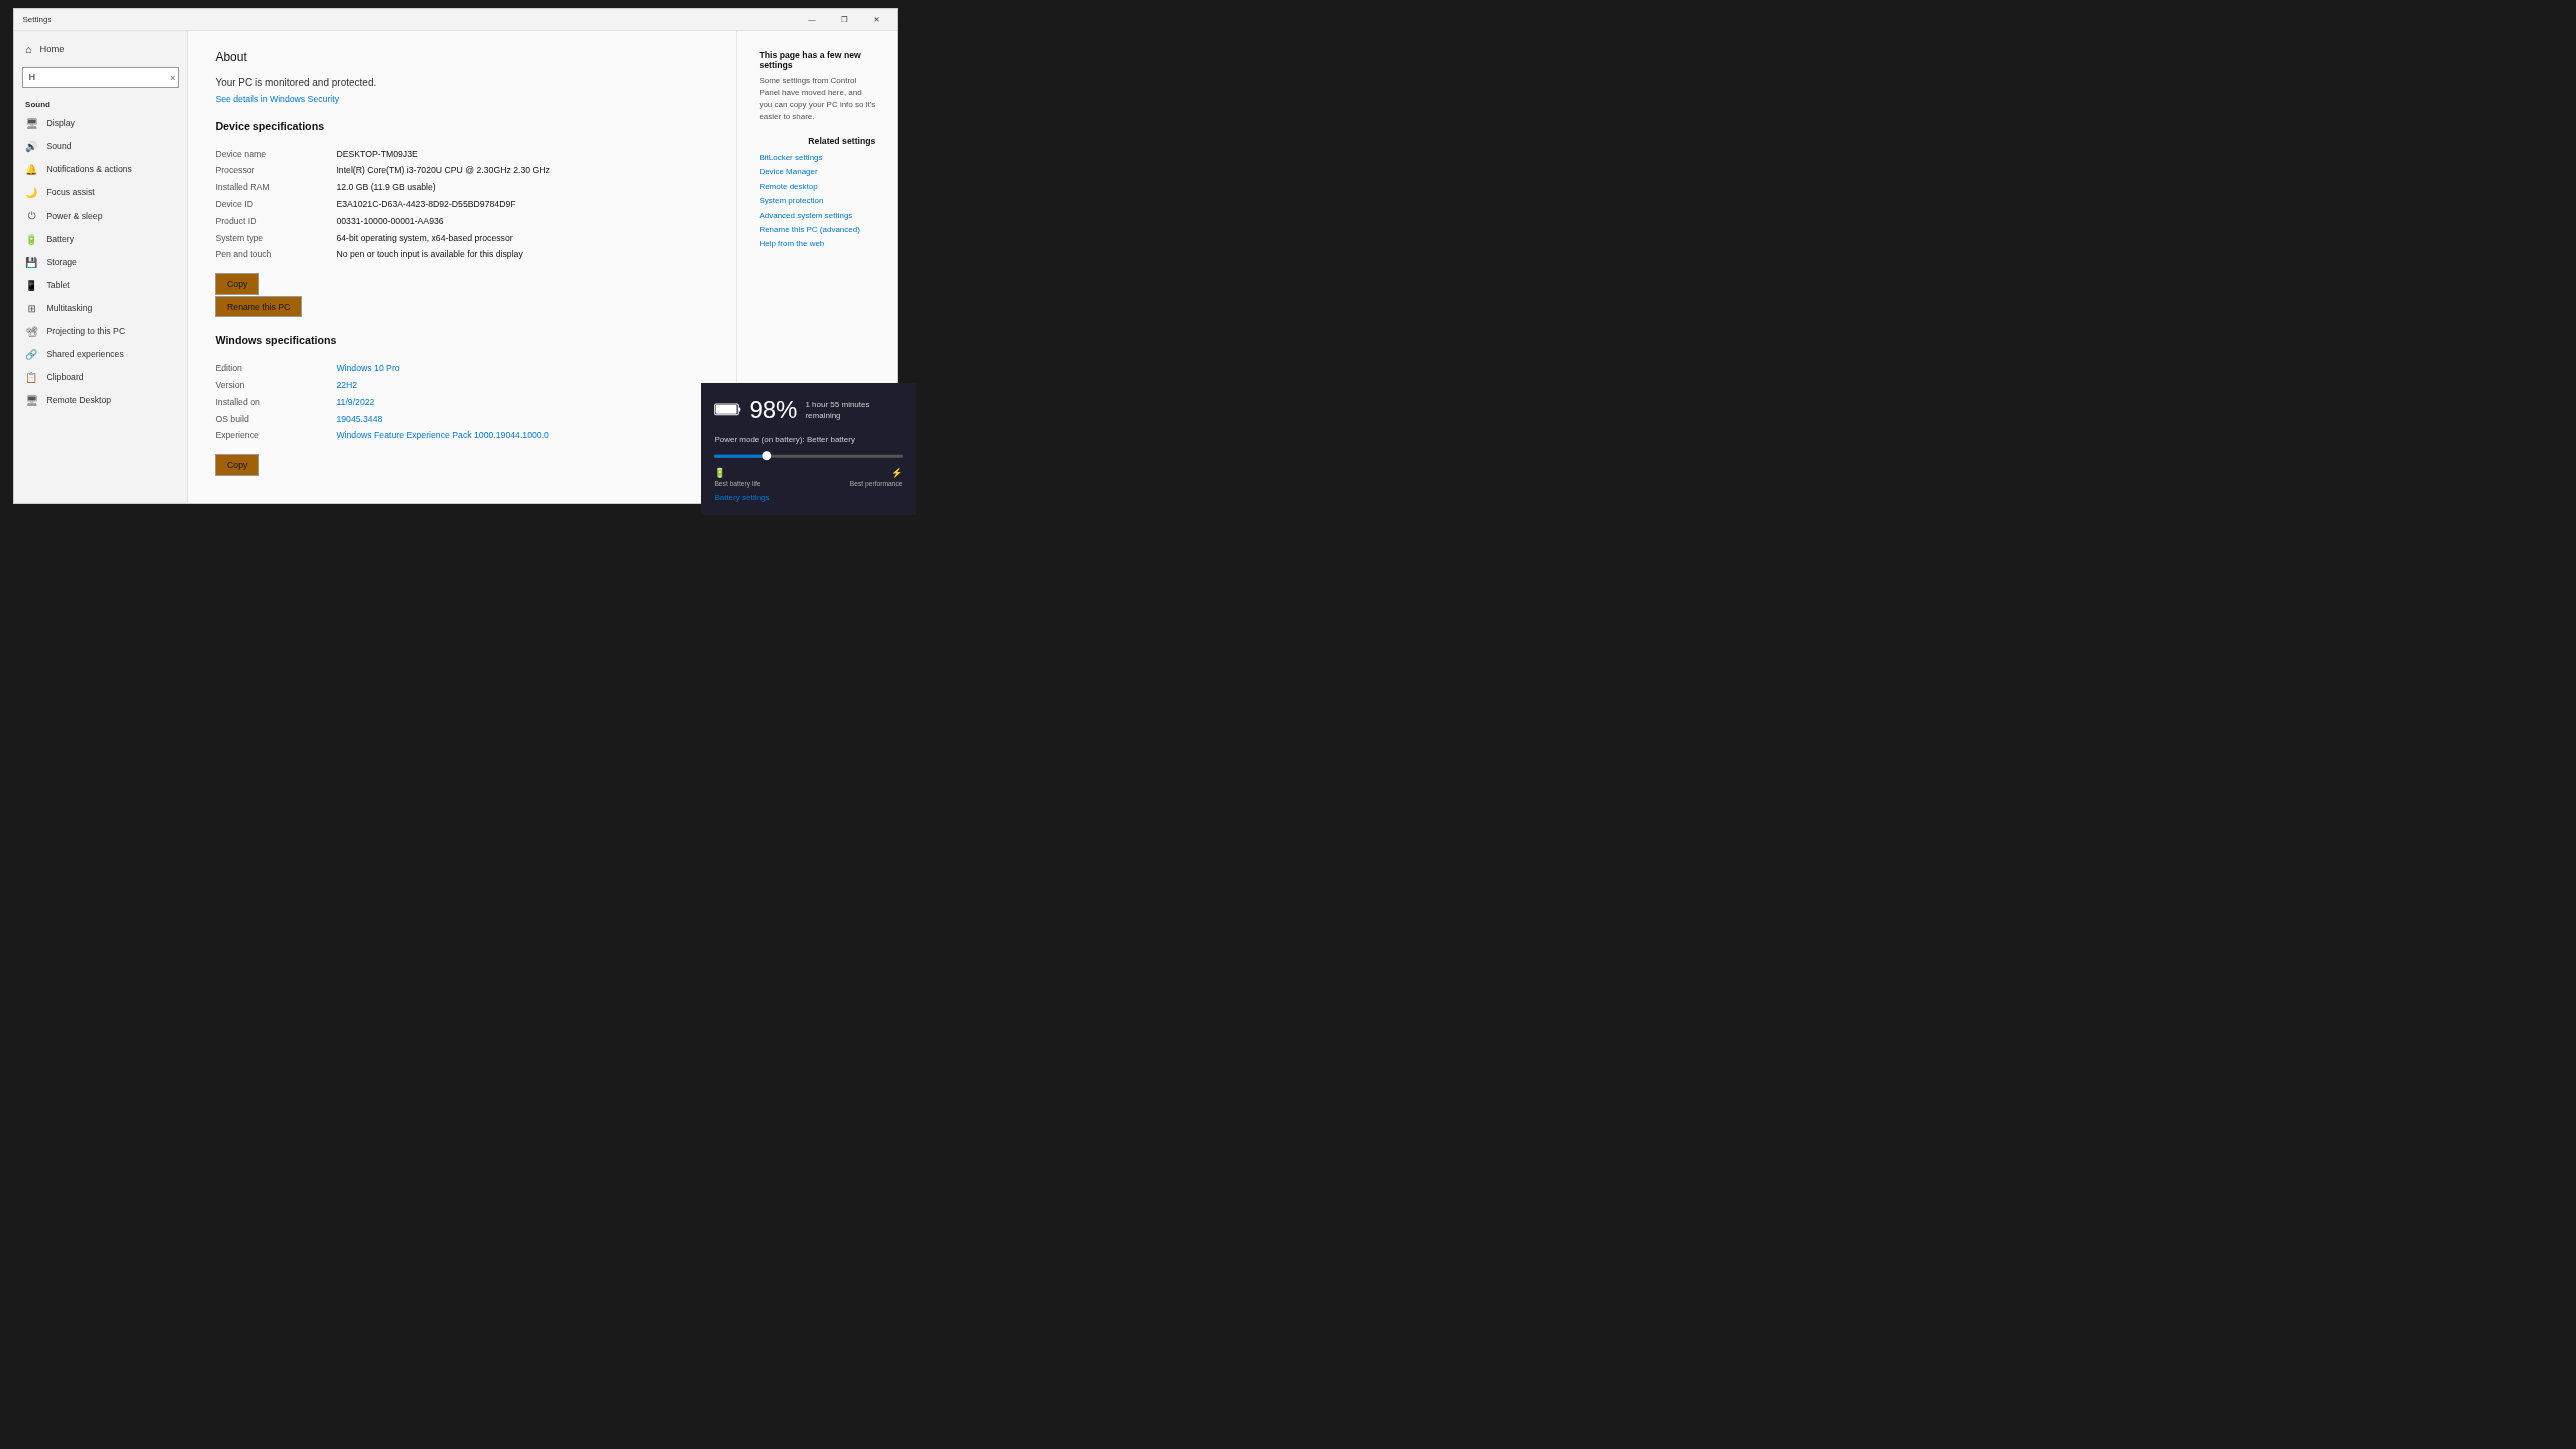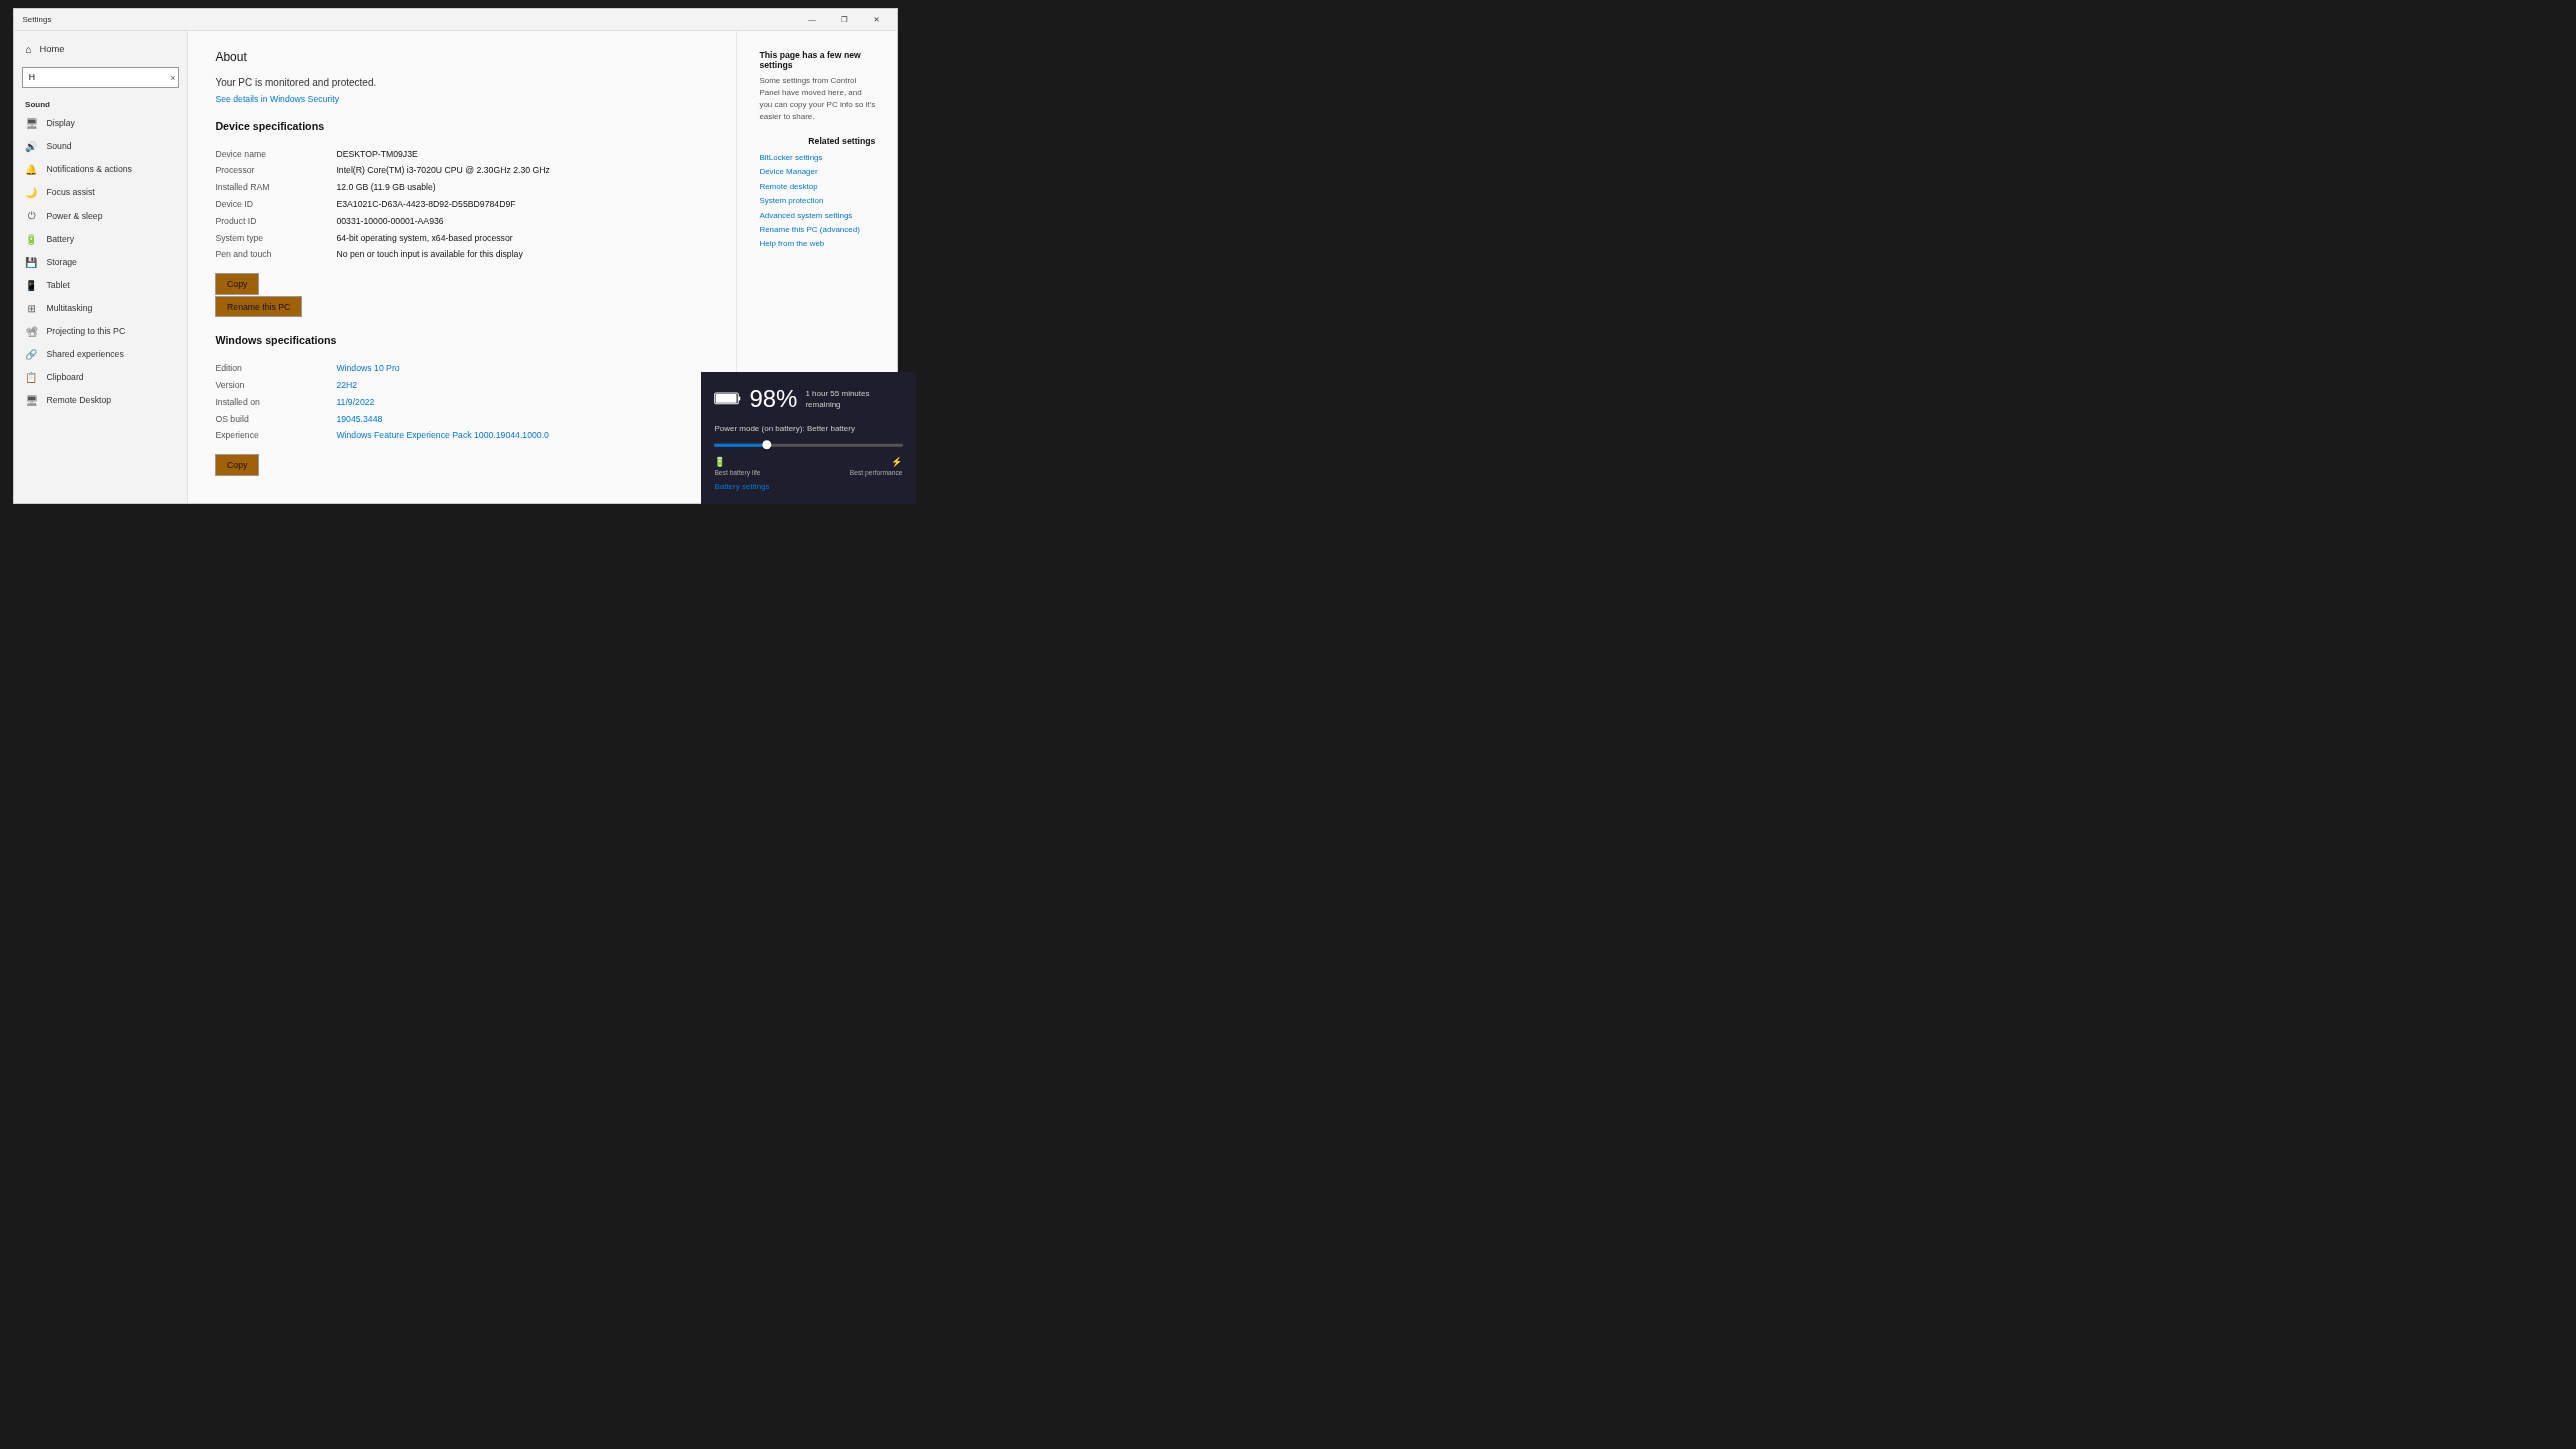--- a/index.html
+++ b/index.html
@@ -246,21 +246,21 @@
       color: #0078d7;
       font-size: 8px;
       cursor: pointer;
       text-decoration: none;
       margin-bottom: 5.4px;
     }
 
     
     .battery-popup {
       position: absolute;
-      bottom: 11px;
+      bottom: 0;
       right: 0;
       width: 215px;
       background: #1e1e2e;
       color: white;
       padding: 13.4px;
       z-index: 100;
     }
 
     .battery-header {
       display: flex;

